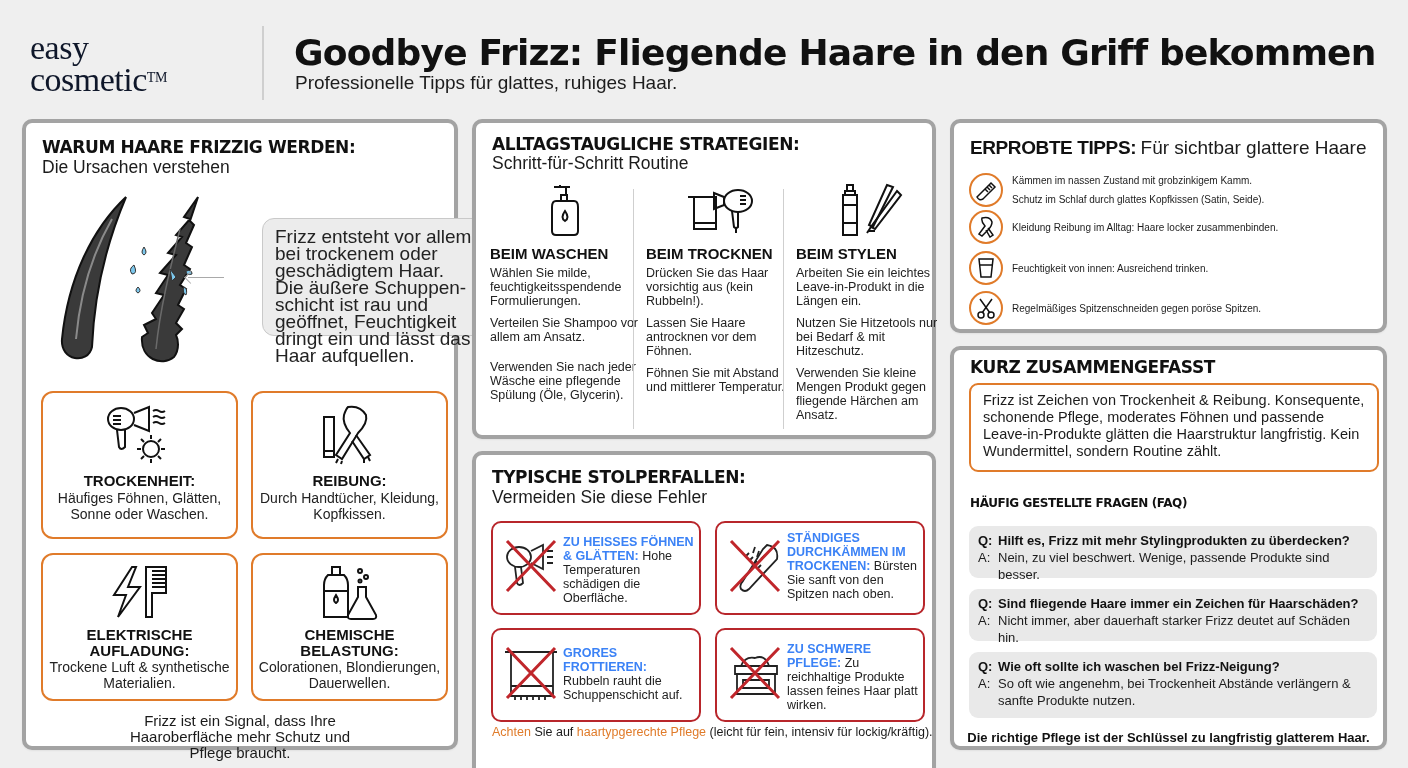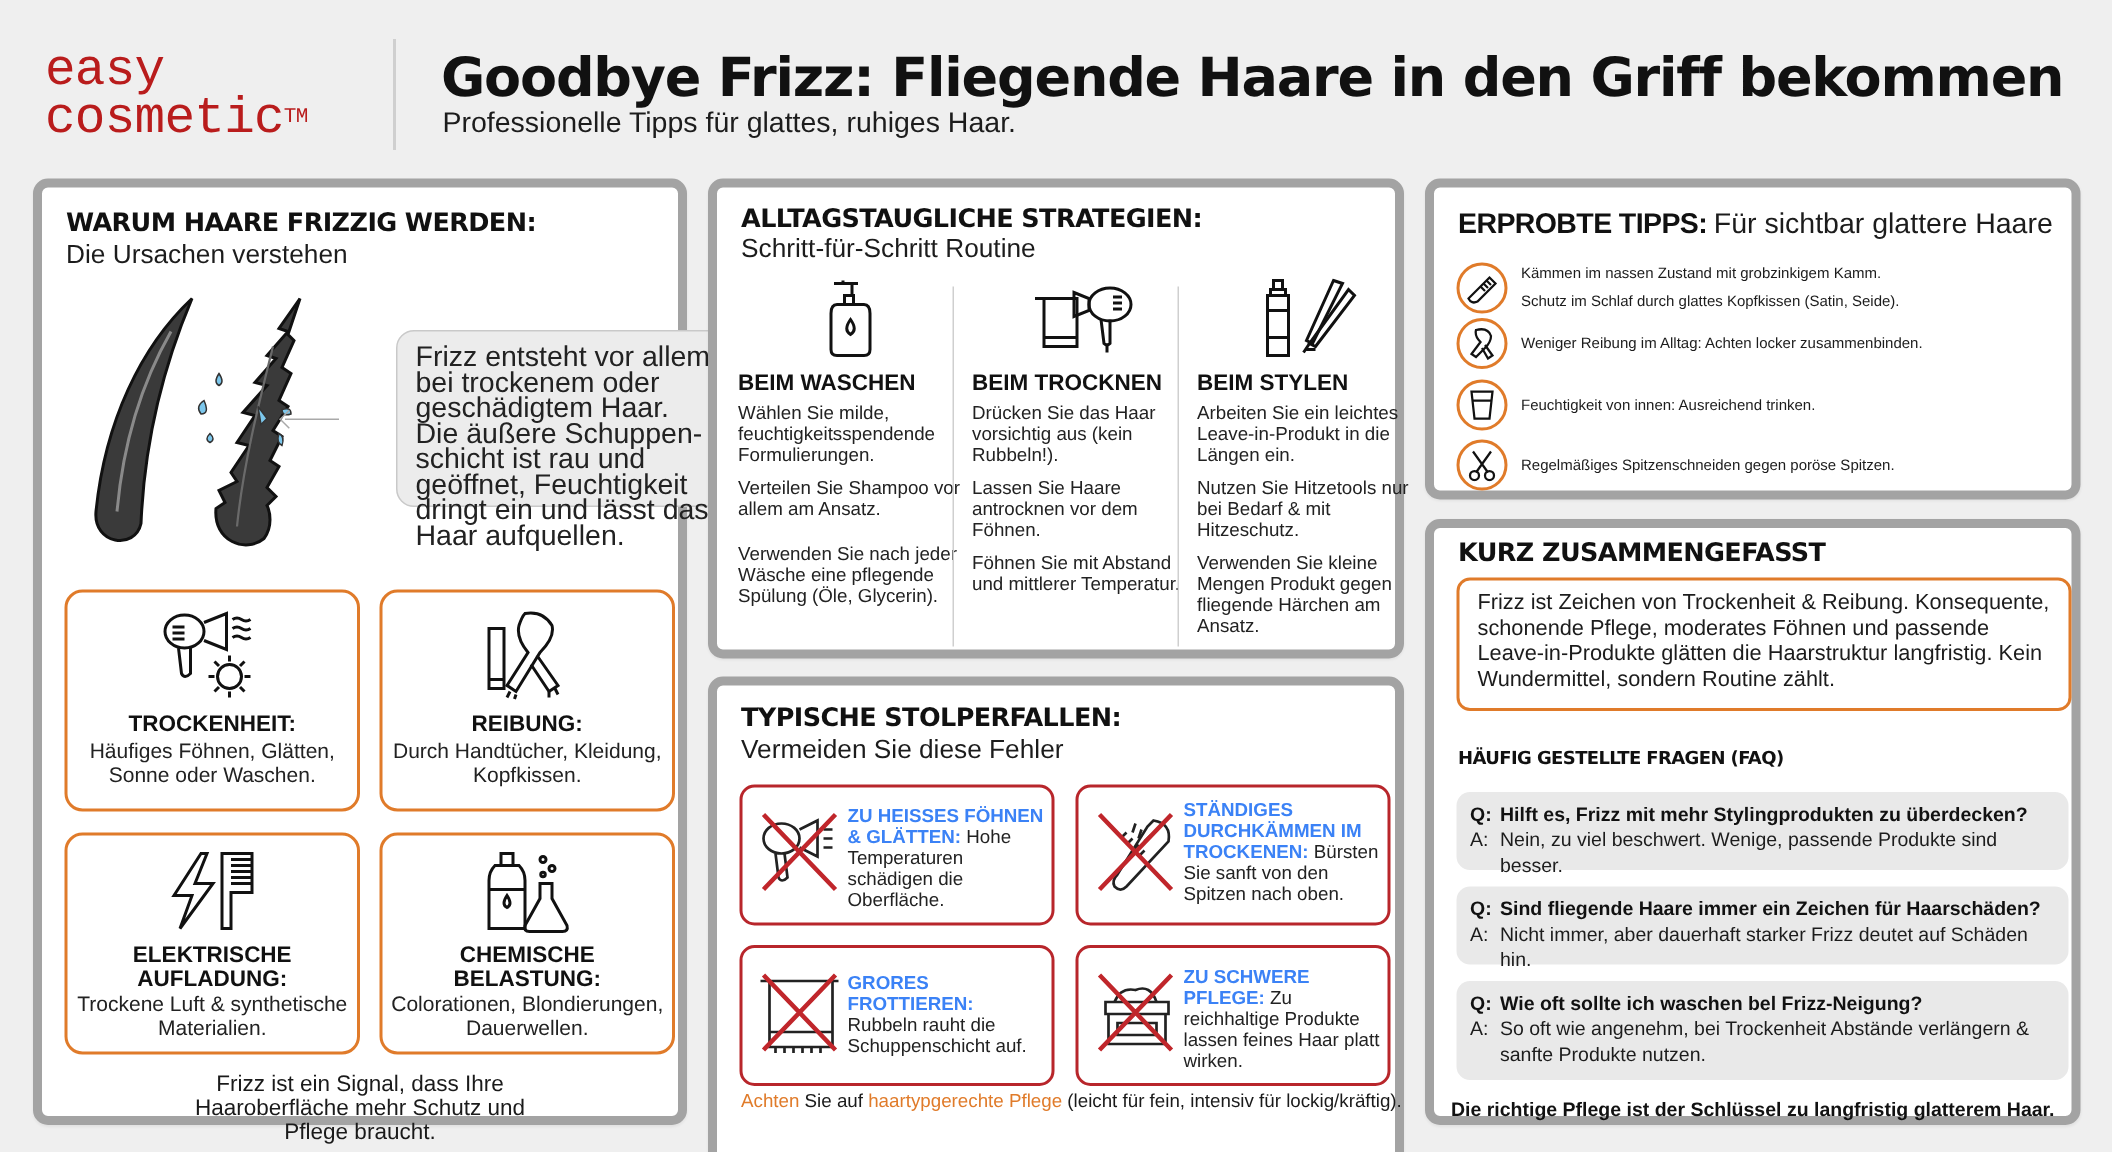--- a/index.html
+++ b/index.html
@@ -1,26 +1,26 @@
 <!DOCTYPE html>
 <html><head>
 <meta charset="utf-8">
 <style>
   * { box-sizing: border-box; margin: 0; padding: 0; }
   html, body { width: 1408px; height: 768px; overflow: hidden; }
   body { background: #efefef; font-family: "Liberation Sans", sans-serif; color: #161616; position: relative; }
 
   .header { position: absolute; left: 0; top: 0; width: 1408px; height: 110px; }
-  .logo { position: absolute; left: 30px; top: 32px; font-family: Liberation Mono, monospace; font-size: 34px; line-height: 32px; color: #b91c1c; letter-spacing: -0.5px; }
+  .logo { position: absolute; left: 30px; top: 32px; font-family: Liberation Serif, serif; font-size: 34px; line-height: 32px; color: #0f172a; letter-spacing: -0.5px; }
   .logo .tm { font-size: 14px; vertical-align: top; position: relative; top: -2px; }
   .header-divider { position: absolute; left: 262px; top: 26px; width: 2px; height: 74px; background: #cfcfcf; }
   .title { position: absolute; left: 294px; top: 32px; font-family: "DejaVu Sans", sans-serif; font-weight: bold; font-size: 36px; letter-spacing: -0.8px; color: #111; white-space: nowrap; }
   .subtitle { position: absolute; left: 295px; top: 72px; font-family: "Liberation Sans", sans-serif; font-size: 19px; color: #1c1c1c; white-space: nowrap; }
 
-  .card { position: absolute; background: #fff; border: 6px solid #a3a3a3; border-radius: 10px; box-shadow: 0 1px 2px rgba(0,0,0,0.06); }
+  .card { position: absolute; background: #fff; border: 4px solid #a3a3a3; border-radius: 10px; box-shadow: 0 1px 2px rgba(0,0,0,0.06); }
   .h-upper { font-family: "DejaVu Sans", sans-serif; font-weight: bold; font-size: 17px; letter-spacing: -0.4px; color: #111; white-space: nowrap; }
   .h-sub { font-family: "Liberation Sans", sans-serif; font-size: 17.5px; color: #1c1c1c; white-space: nowrap; }
 
   
   #c1 { left: 22px; top: 119px; width: 436px; height: 631px; }
   #c1 .h-upper { position: absolute; left: 16px; top: 14px; }
   #c1 .h-sub { position: absolute; left: 16px; top: 34px; }
   .hair-illus { position: absolute; left: 26px; top: 66px; width: 170px; height: 180px; }
   .explain-bubble { position: absolute; left: 200px; top: 95px; width: 222px; height: 118px; background: #ececec; border: 1px solid #c9c9c9; border-radius: 12px; padding: 9px 10px 0 12px; font-size: 19px; line-height: 17px; color: #222; margin-left: 36px; }
   .arrow-line { position: absolute; left: 162px; top: 154px; width: 36px; height: 1px; background: #a9a9a9; }
@@ -319,21 +319,21 @@
     </div>
   </div>
 
   <div class="tip" style="top:87px;">
     <div class="circle">
       <svg width="20" height="22" viewBox="0 0 20 22" fill="none" stroke="#111" stroke-width="1.5">
         <path d="M6 2 q8 -2 10 4 q0 4 -4 8 L6 20 L3 18 L9 10 q-4 -4 -3 -8z"></path>
         <path d="M12 12 L17 19 L14 21 L10 14"></path>
       </svg>
     </div>
-    <div class="tt">Weniger Reibung im Alltag: Achten locker zusammenbinden.</div>
+    <div class="tt">Kleidung Reibung im Alltag: Haare locker zusammenbinden.</div>
   </div>
 
   <div class="tip" style="top:128px;">
     <div class="circle">
       <svg width="18" height="22" viewBox="0 0 18 22" fill="none" stroke="#111" stroke-width="1.5">
         <path d="M2 2h14l-2 18h-10z"></path>
         <path d="M3 8h12"></path>
       </svg>
     </div>
     <div class="tt">Feuchtigkeit von innen: Ausreichend trinken.</div>

